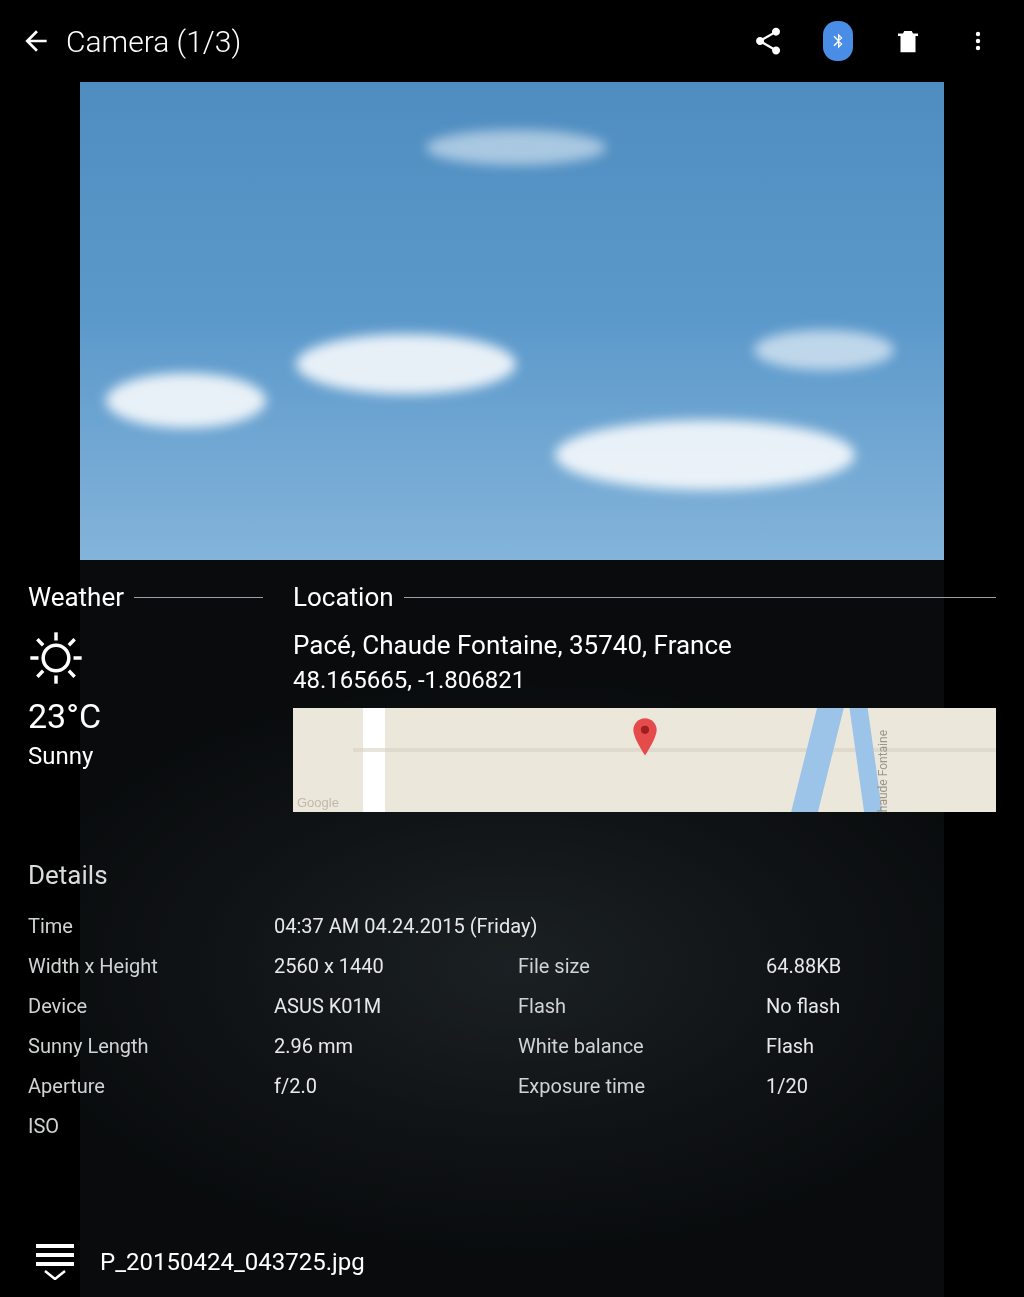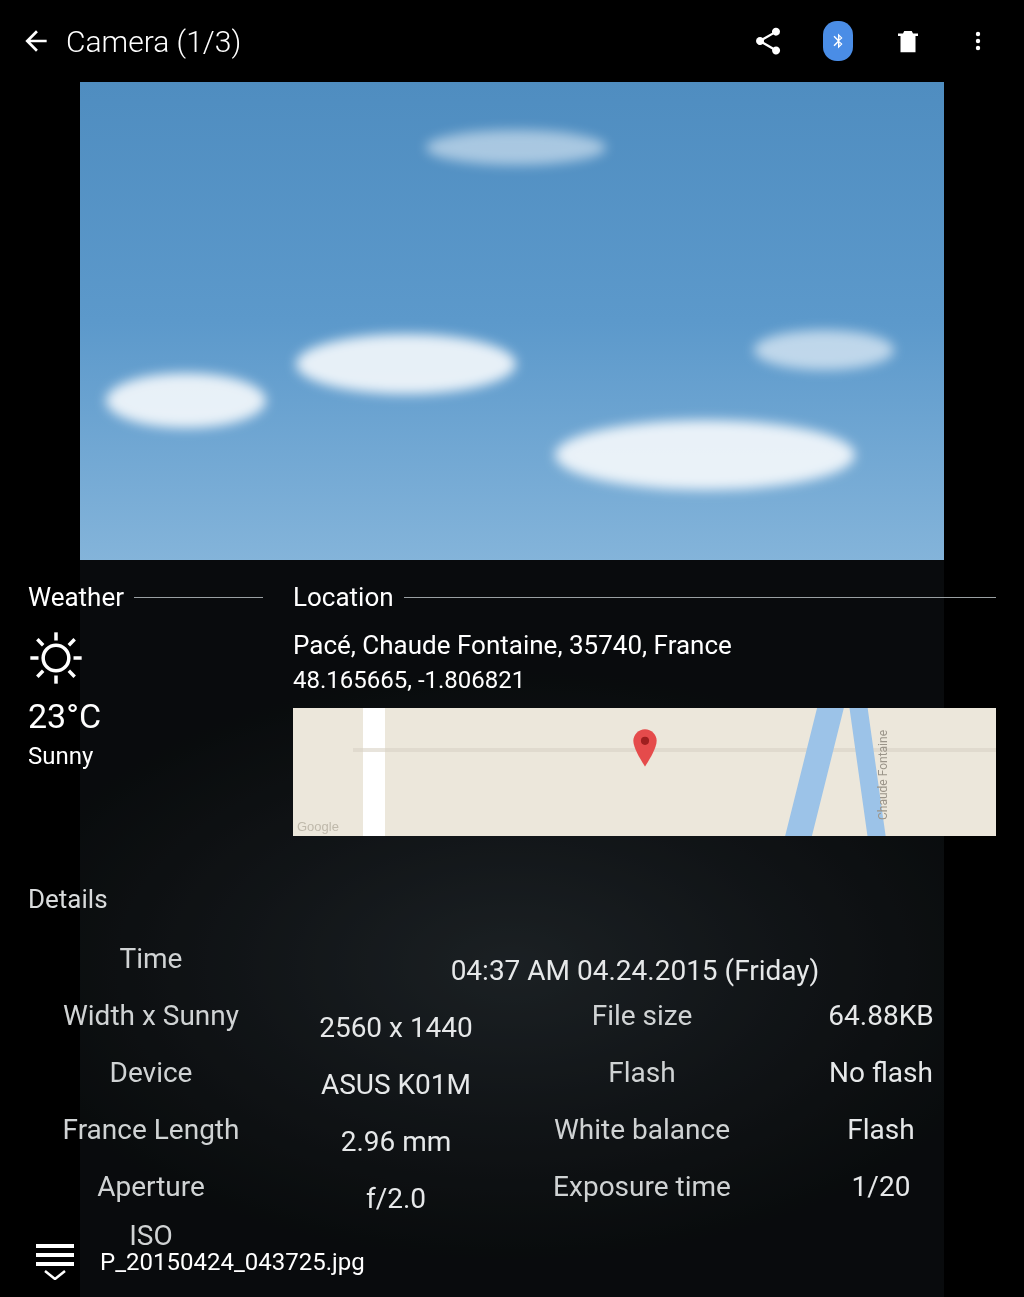--- a/index.html
+++ b/index.html
@@ -74,44 +74,44 @@
 
   .sun-icon { margin:4px 0 10px 0; }
 
   .temp { font-size:34px; font-weight:400; margin-top:4px; }
   .cond { font-size:24px; margin-top:6px; }
 
   .addr { font-size:26px; margin-top:2px; }
   .coords { font-size:24px; margin-top:6px; }
 
   .map {
-    margin-top:14px; width:100%; height:128px; position:relative;
+    margin-top:14px; width:100%; height:104px; position:relative;
     background:#ece7db; overflow:hidden;
   }
   .map .road-v { position:absolute; left:70px; top:-10px; bottom:-10px; width:22px; background:#fff; }
   .map .road-h { position:absolute; left:60px; right:-40px; top:40px; height:4px; background:#d8d2c4; opacity:.6;}
   .map .river  { position:absolute; right:170px; top:-30px; width:26px; height:200px; background:#9cc3e8; transform:rotate(14deg); border-radius:10px;}
   .map .river2 { position:absolute; right:120px; top:-40px; width:18px; height:200px; background:#9cc3e8; transform:rotate(-8deg); border-radius:10px;}
   .map .street-lbl { position:absolute; right:120px; top:22px; font-size:12px; color:#9b958a; transform:rotate(-90deg); transform-origin:right top;}
   .map .pin {
     position:absolute; left:50%; top:48%; transform:translate(-50%,-100%);
   }
   .map .google-wm {
     position:absolute; left:4px; bottom:2px; font-size:13px; color:#bfb9ab; font-family:Arial;
   }
 
   
   .details-block { margin-top:48px; }
   .details-title { color:#d9dbdc; font-size:26px; margin-bottom:16px; }
   .det-row {
     display:flex; align-items:center; min-height:40px;
-    font-size:28px; color:#e6e8e9;text-align:center;
+    font-size:20px; color:#e6e8e9;
   }
   .det-row .k  { width:246px; color:#d0d3d4; }
-  .det-row .v  { width:244px;margin-top:24px; }
+  .det-row .v  { width:244px; }
   .det-row .k2 { width:248px; color:#d0d3d4; }
   .det-row .v2 { flex:1; }
   .det-row.full .v { flex:1; }
 
   
   .bottombar {
     position:absolute; left:0; right:0; bottom:0; height:70px;
     display:flex; align-items:center; gap:26px;
     padding:0 36px;
     z-index:10;
@@ -226,33 +226,33 @@
   <div class="details-block">
     <div class="details-title">Details</div>
 
     <div class="det-row full">
       <div class="k">Time</div>
       <div class="v">04:37 AM 04.24.2015 (Friday)</div>
     </div>
 
     <div id="details-rows">
         <div class="det-row">
-          <div class="k">Width x Sunny</div>
+          <div class="k">Width x Height</div>
           <div class="v">2560 x 1440</div>
           <div class="k2">File size</div>
           <div class="v2">64.88KB</div>
         </div>
         <div class="det-row">
           <div class="k">Device</div>
           <div class="v">ASUS K01M</div>
           <div class="k2">Flash</div>
           <div class="v2">No flash</div>
         </div>
         <div class="det-row">
-          <div class="k">France Length</div>
+          <div class="k">Sunny Length</div>
           <div class="v">2.96 mm</div>
           <div class="k2">White balance</div>
           <div class="v2">Flash</div>
         </div>
         <div class="det-row">
           <div class="k">Aperture</div>
           <div class="v">f/2.0</div>
           <div class="k2">Exposure time</div>
           <div class="v2">1/20</div>
         </div>

